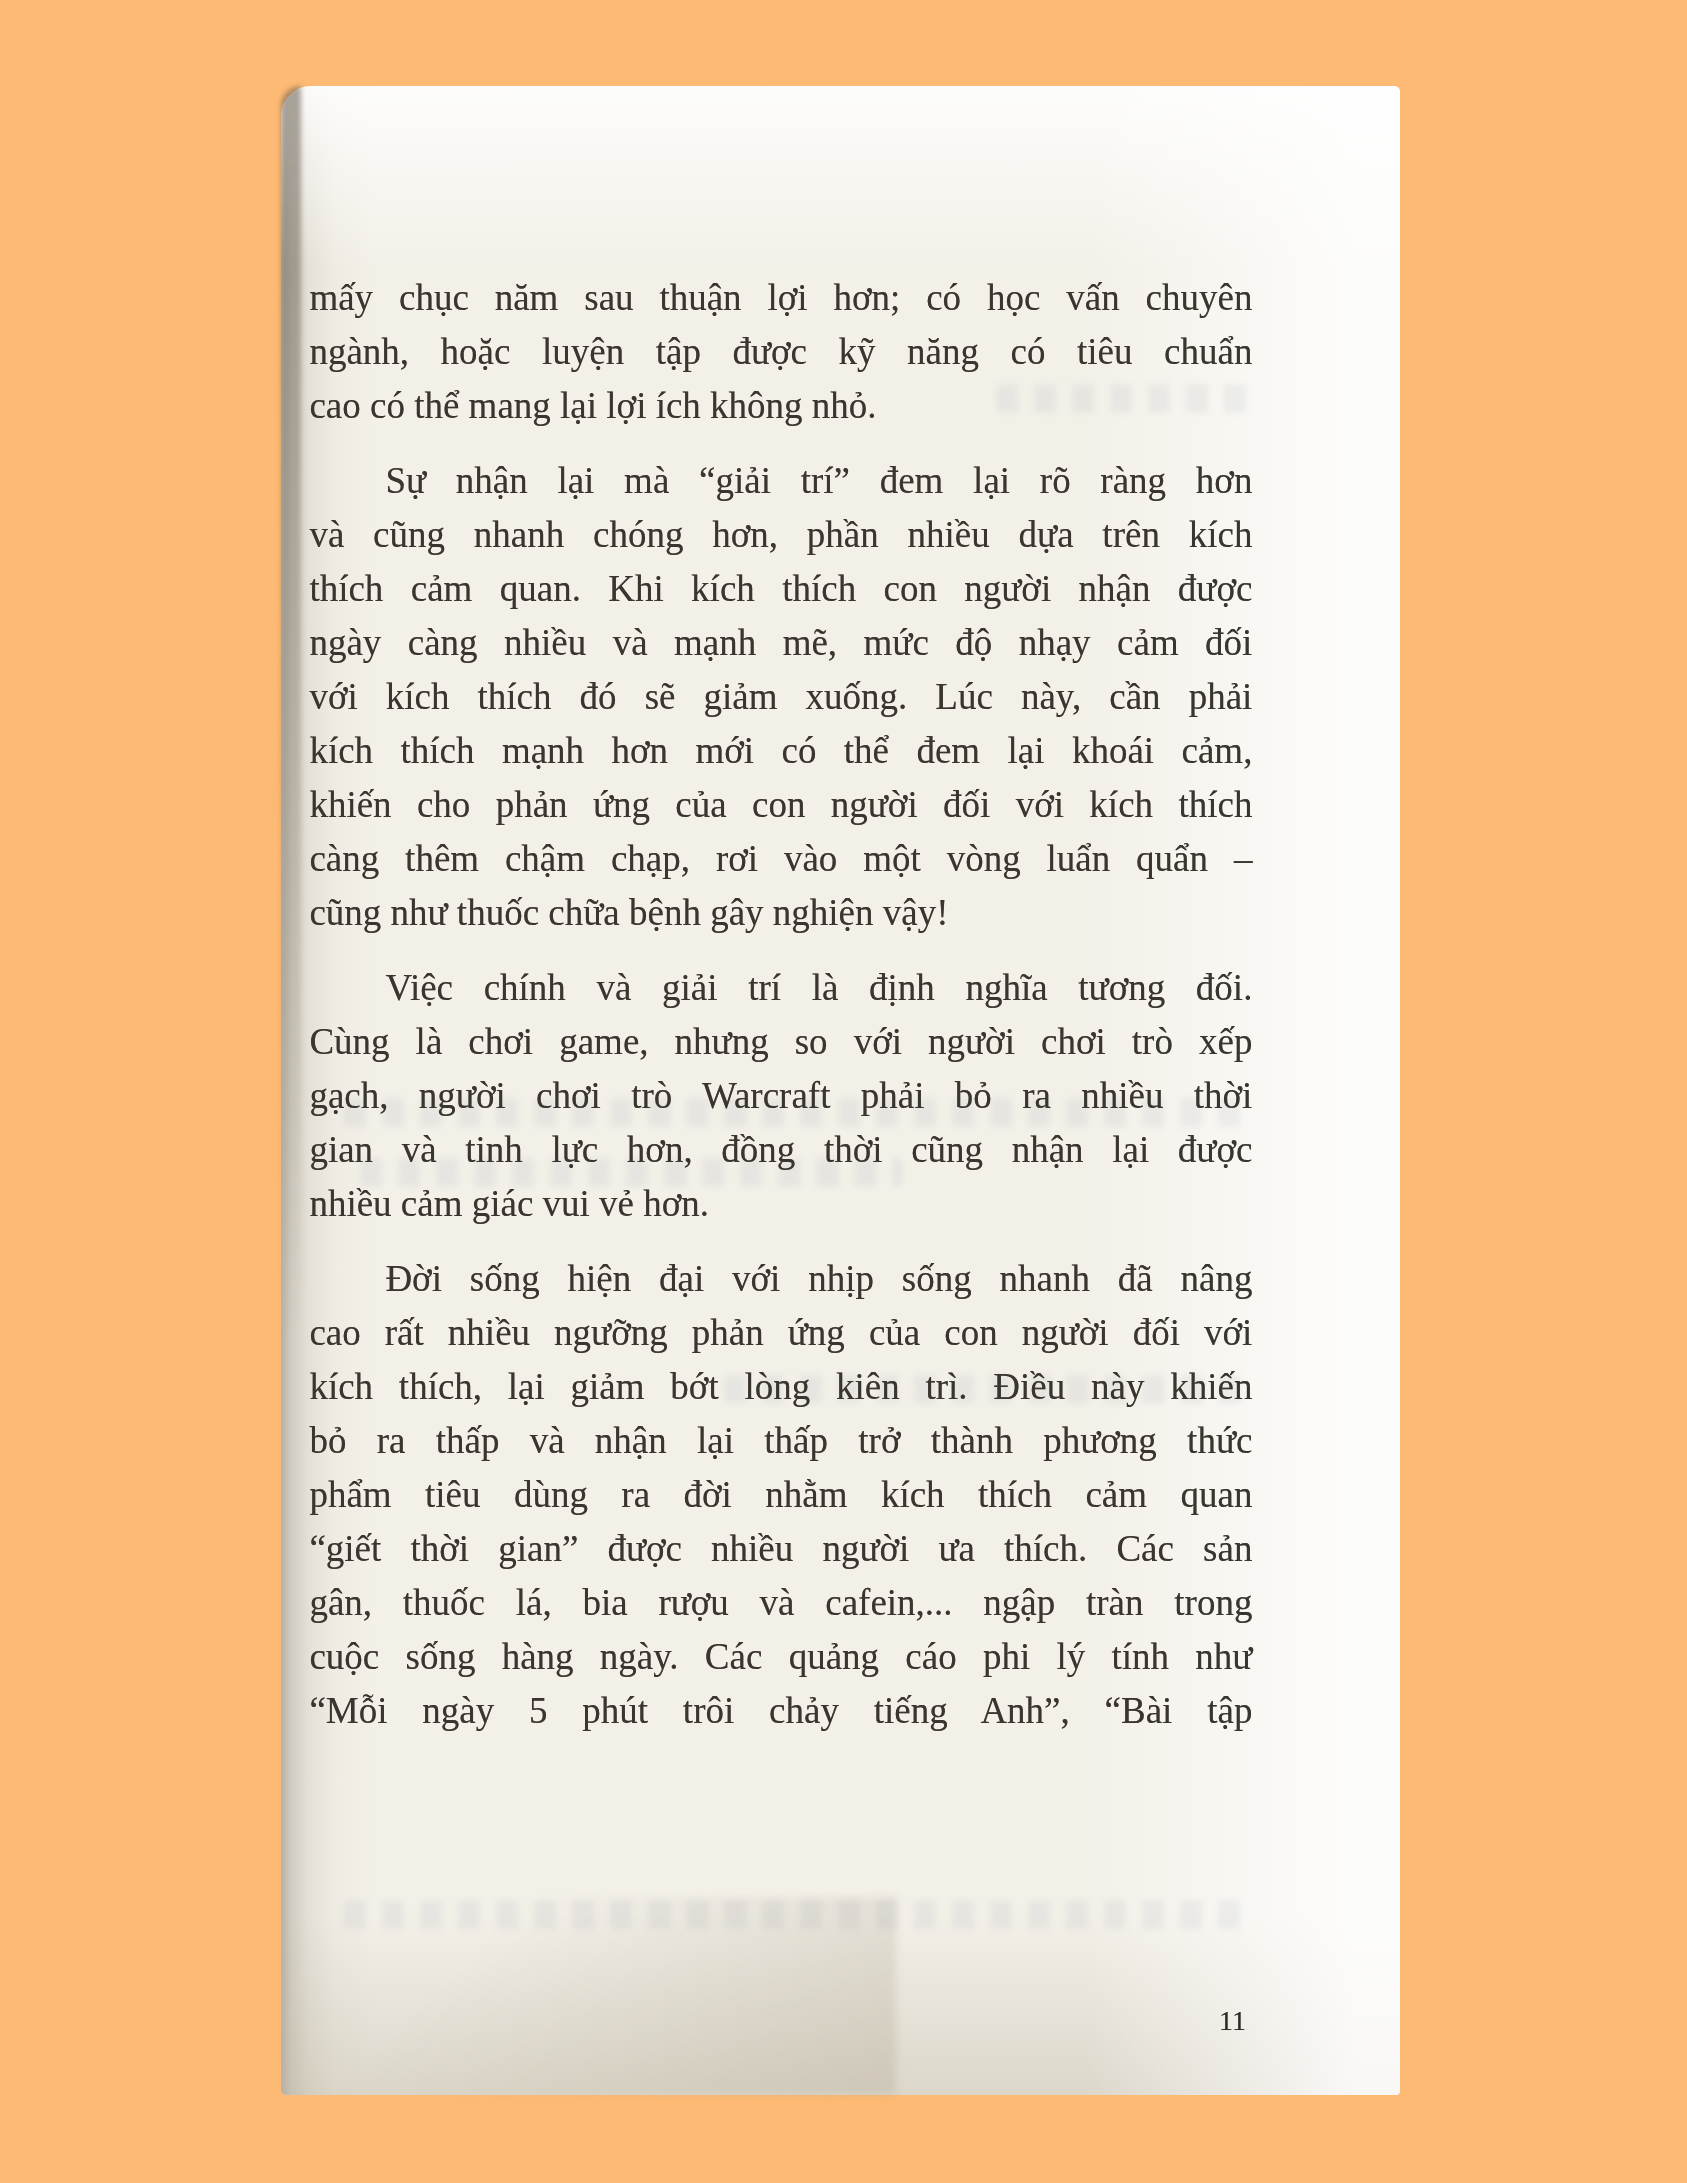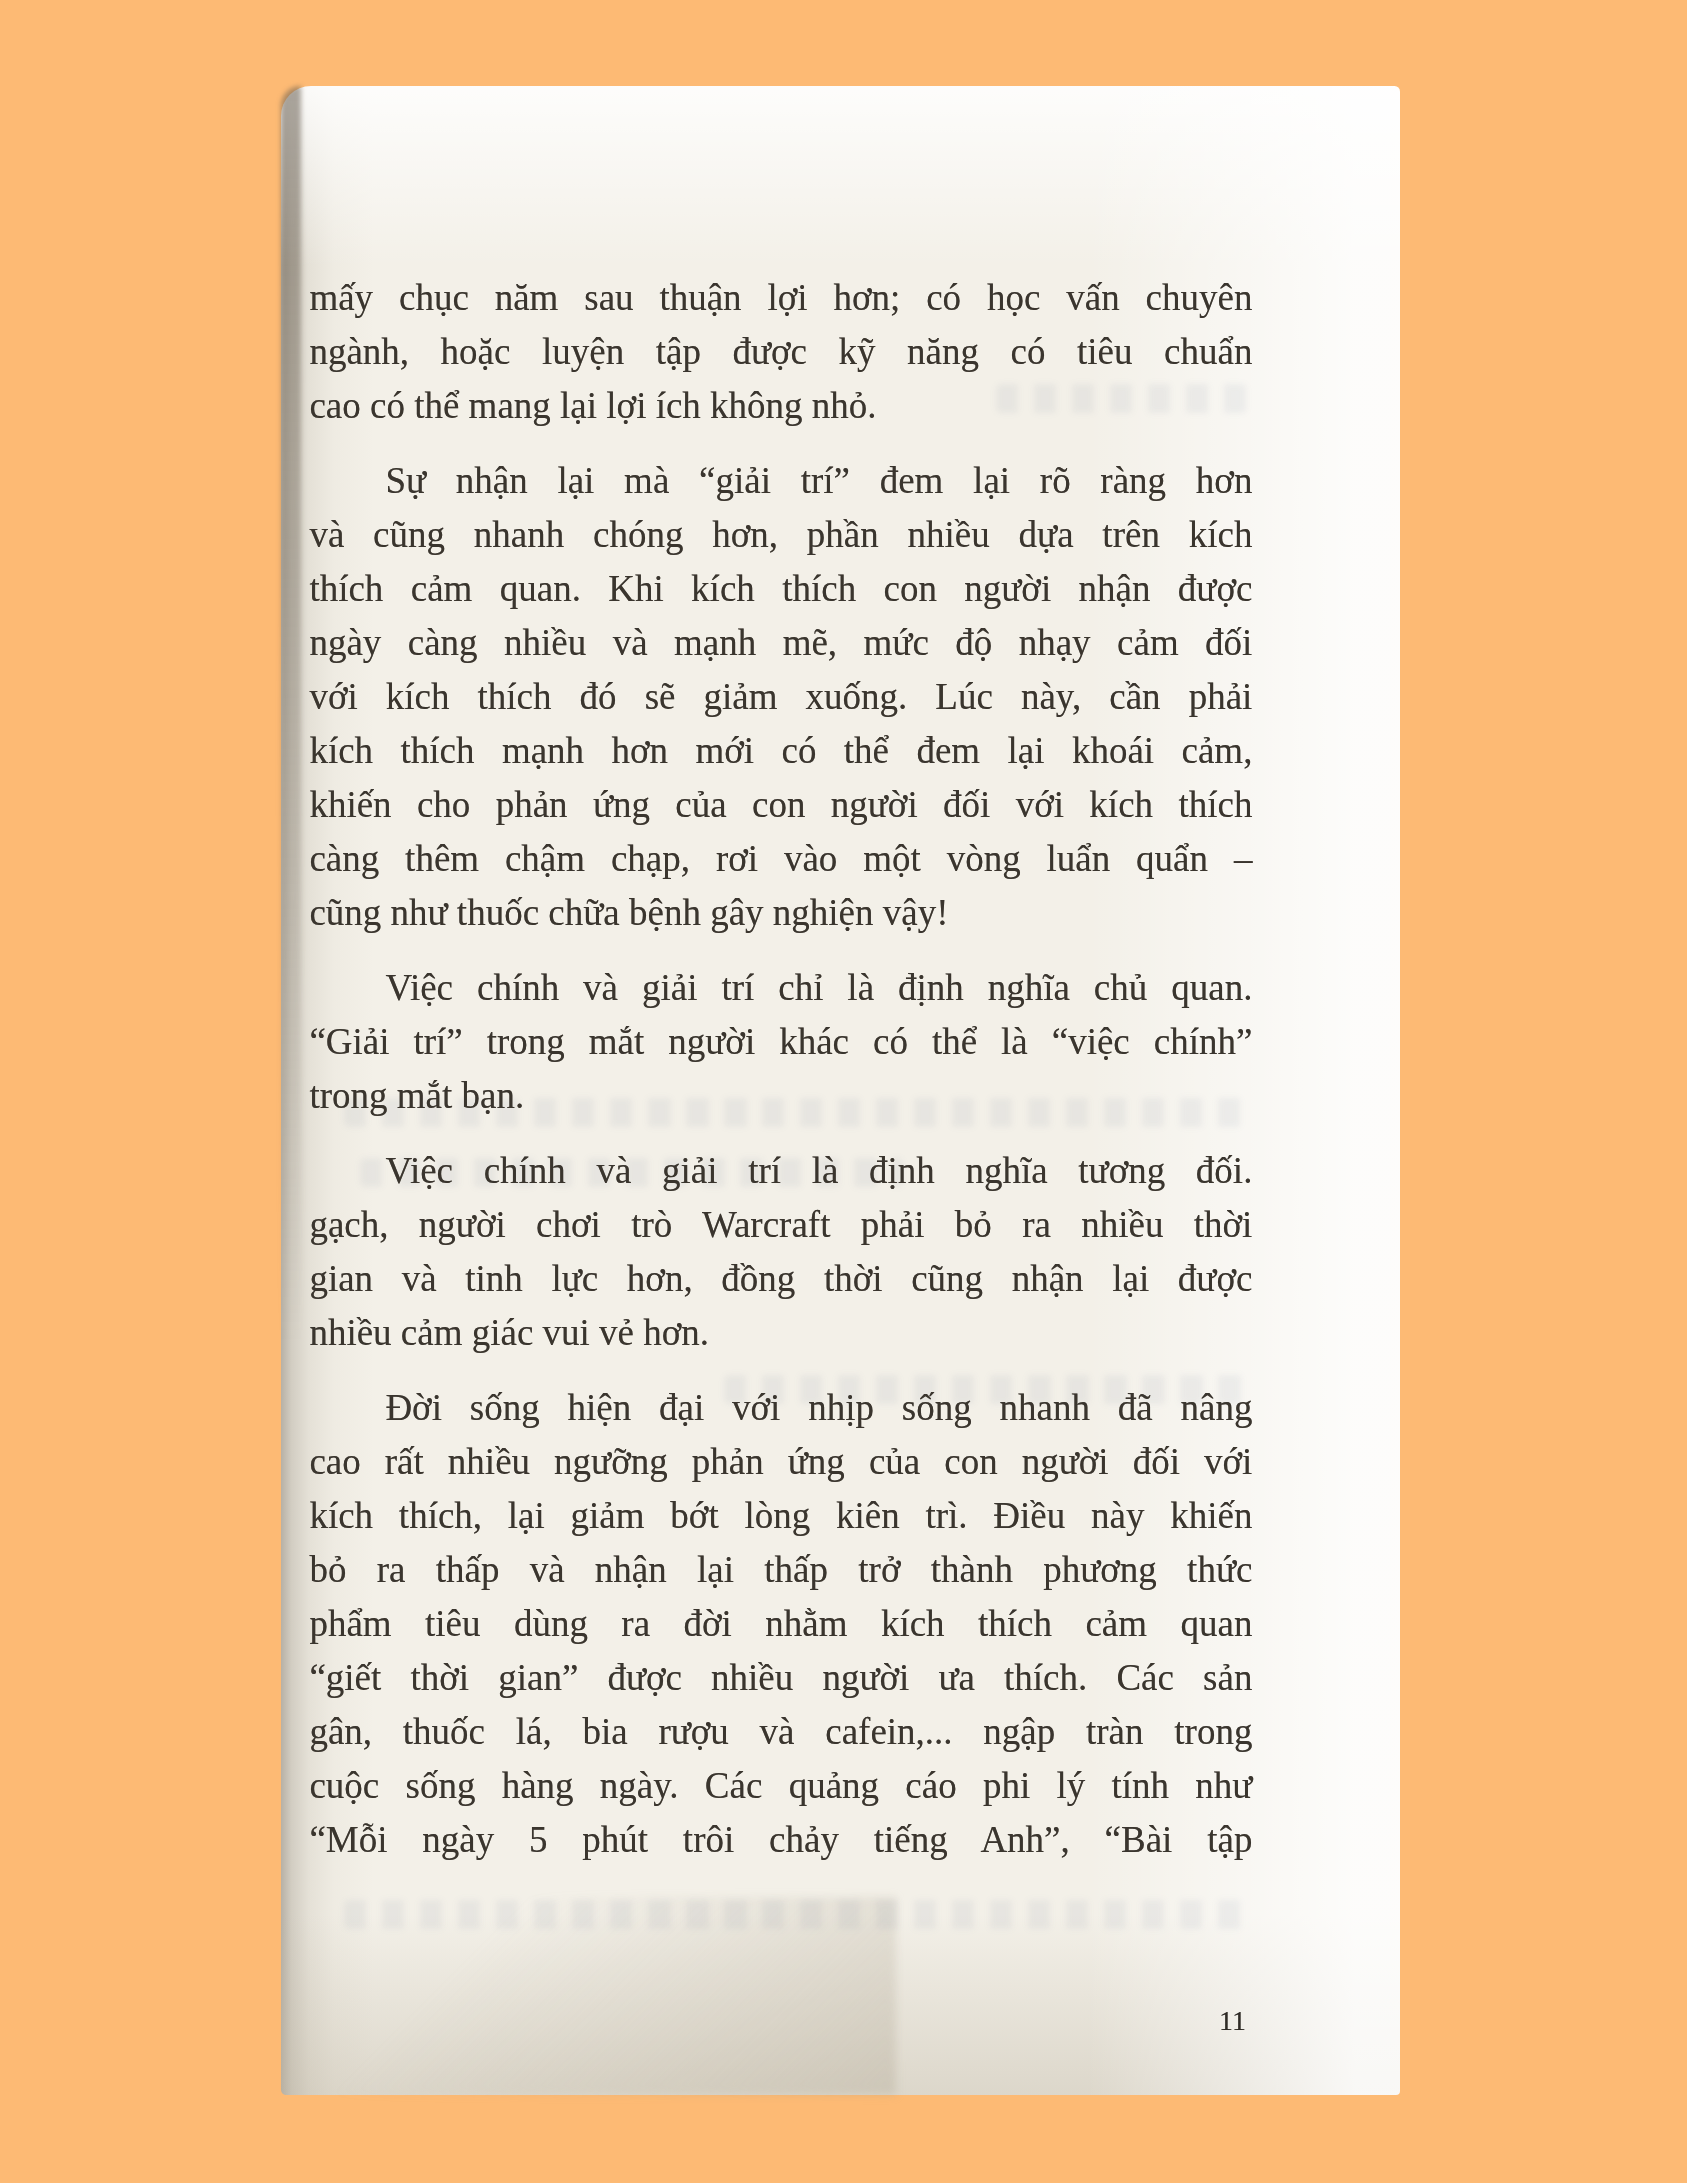--- a/index.html
+++ b/index.html
@@ -113,26 +113,22 @@
           <div class="line">và cũng nhanh chóng hơn, phần nhiều dựa trên kích</div>
           <div class="line">thích cảm quan. Khi kích thích con người nhận được</div>
           <div class="line">ngày càng nhiều và mạnh mẽ, mức độ nhạy cảm đối</div>
           <div class="line">với kích thích đó sẽ giảm xuống. Lúc này, cần phải</div>
           <div class="line">kích thích mạnh hơn mới có thể đem lại khoái cảm,</div>
           <div class="line">khiến cho phản ứng của con người đối với kích thích</div>
           <div class="line">càng thêm chậm chạp, rơi vào một vòng luẩn quẩn –</div>
           <div class="line last-left">cũng như thuốc chữa bệnh gây nghiện vậy!</div>
         </div>
         <div class="para indent">
-          <div class="line">Việc chính và giải trí chỉ là định nghĩa chủ quan.</div>
-          <div class="line">“Giải trí” trong mắt người khác có thể là “việc chính”</div>
-          <div class="line last-left">trong mắt bạn.</div>
-        </div>
-        <div class="para indent">
           <div class="line">Việc chính và giải trí là định nghĩa tương đối.</div>
+          <div class="line">Cùng là chơi game, nhưng so với người chơi trò xếp</div>
           <div class="line">gạch, người chơi trò Warcraft phải bỏ ra nhiều thời</div>
           <div class="line">gian và tinh lực hơn, đồng thời cũng nhận lại được</div>
           <div class="line last-left">nhiều cảm giác vui vẻ hơn.</div>
         </div>
         <div class="para indent">
           <div class="line">Đời sống hiện đại với nhịp sống nhanh đã nâng</div>
           <div class="line">cao rất nhiều ngưỡng phản ứng của con người đối với</div>
           <div class="line">kích thích, lại giảm bớt lòng kiên trì. Điều này khiến</div>
           <div class="line">bỏ ra thấp và nhận lại thấp trở thành phương thức</div>
           <div class="line">phẩm tiêu dùng ra đời nhằm kích thích cảm quan</div>

